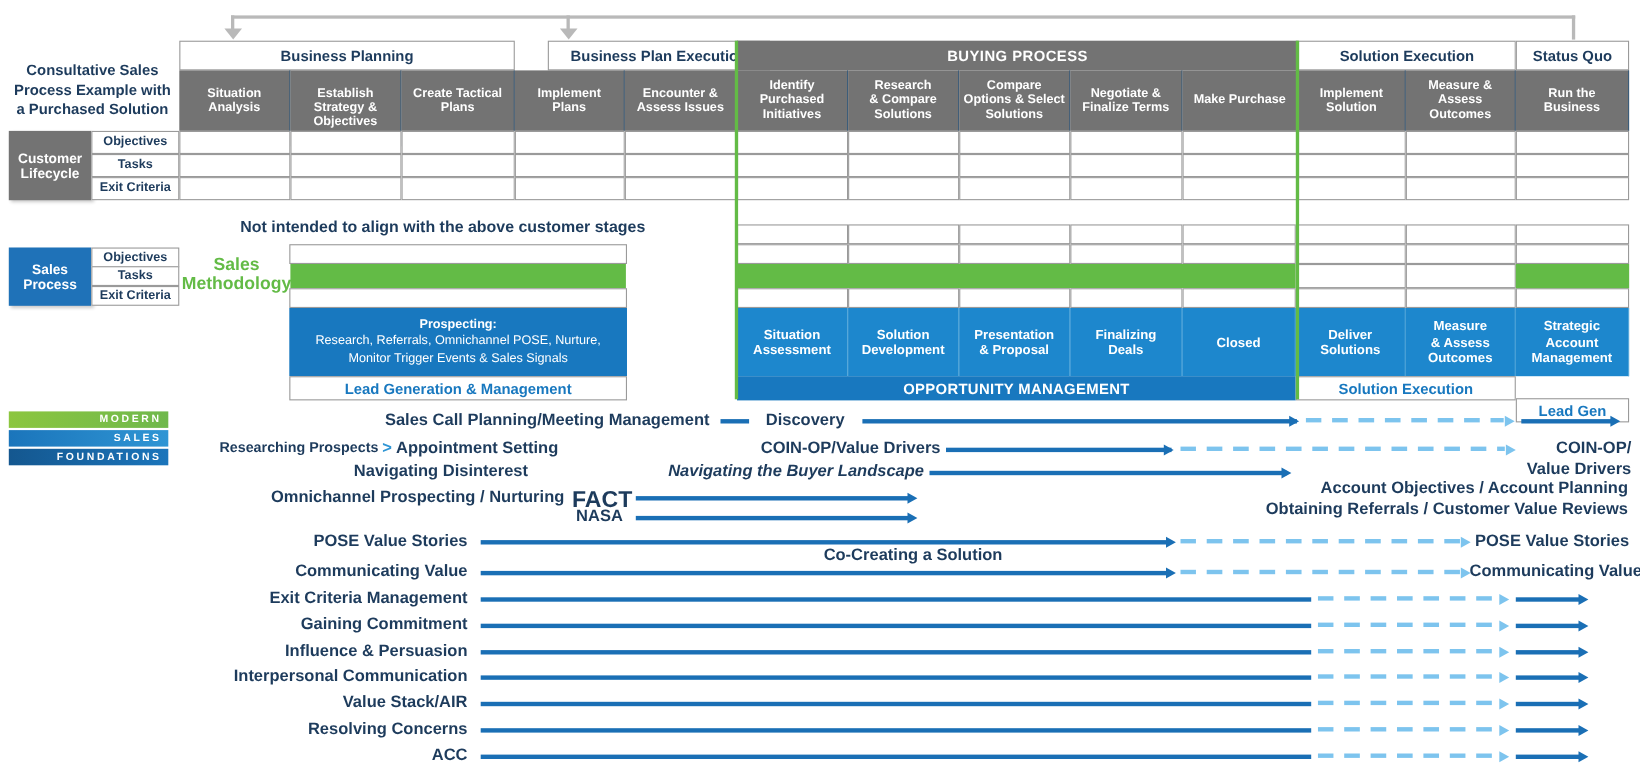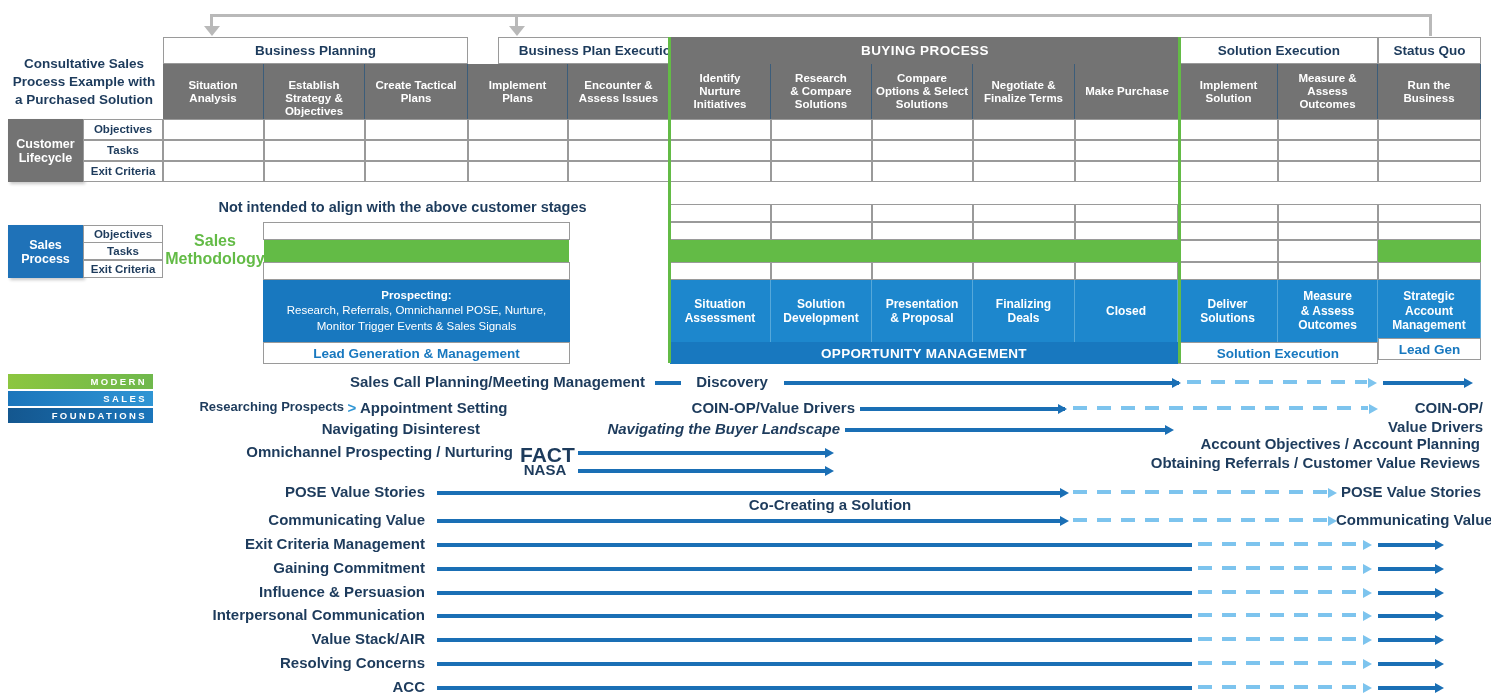--- a/index.html
+++ b/index.html
@@ -103,21 +103,21 @@
       <div class="abs cell navy t11" style="left: 468px; top: 64px; width: 100px; height: 55px; flex-direction: column; border-right: 1px solid rgb(60, 93, 122);">
         <span>Implement</span>
         <span>Plans</span>
       </div>
       <div class="abs cell navy t11" style="left: 568px; top: 64px; width: 102px; height: 55px; flex-direction: column; border-right: 1px solid rgb(60, 93, 122);">
         <span>Encounter &amp;</span>
         <span>Assess Issues</span>
       </div>
       <div class="abs cell navy t11" style="left: 670px; top: 64px; width: 101px; height: 55px; flex-direction: column; border-right: 1px solid rgb(60, 93, 122);">
         <span>Identify</span>
-        <span>Nurture</span>
+        <span>Purchased</span>
         <span>Initiatives</span>
       </div>
       <div class="abs cell navy t11" style="left: 771px; top: 64px; width: 101px; height: 55px; flex-direction: column; border-right: 1px solid rgb(60, 93, 122);">
         <span>Research</span>
         <span>&amp; Compare</span>
         <span>Solutions</span>
       </div>
       <div class="abs cell navy t11" style="left: 872px; top: 64px; width: 101px; height: 55px; flex-direction: column; border-right: 1px solid rgb(60, 93, 122);">
         <span>Compare</span>
         <span>Options &amp; Select</span>
@@ -291,21 +291,21 @@
         <span>Measure</span>
         <span>&amp; Assess</span>
         <span>Outcomes</span>
       </div>
       <div class="abs blue-lt" style="left: 1378px; top: 280px; width: 103px; height: 62px; display: flex; flex-direction: column; align-items: center; justify-content: center; text-align: center; font-size: 12px; font-weight: bold; line-height: 1.2; border-right: 1px solid rgb(86, 168, 218);">
         <span>Strategic</span>
         <span>Account</span>
         <span>Management</span>
       </div>
       <div class="abs white" style="left: 1178px; top: 342px; width: 200px; height: 22px; display: flex; align-items: center; justify-content: center; font-size: 13.5px; font-weight: bold; color: rgb(24, 120, 191);">Solution Execution</div>
-      <div class="abs white" style="left: 1378px; top: 338px; width: 103px; height: 22px; display: flex; align-items: center; justify-content: center; font-size: 13.5px; font-weight: bold; color: rgb(24, 120, 191);">Lead Gen</div>
+      <div class="abs white" style="left: 1378px; top: 362px; width: 103px; height: 22px; display: flex; align-items: center; justify-content: center; font-size: 13.5px; font-weight: bold; color: rgb(24, 120, 191);">Lead Gen</div>
     </div>
 
   <div class="greenvert" style="left:668px;top:37px;height:326px;"></div>
   <div class="greenvert" style="left:1178px;top:37px;height:326px;"></div>
 
   <div id="logo">
     <div class="bar b1">MODERN</div>
     <div class="bar b2">SALES</div>
     <div class="bar b3">FOUNDATIONS</div>
   </div>

